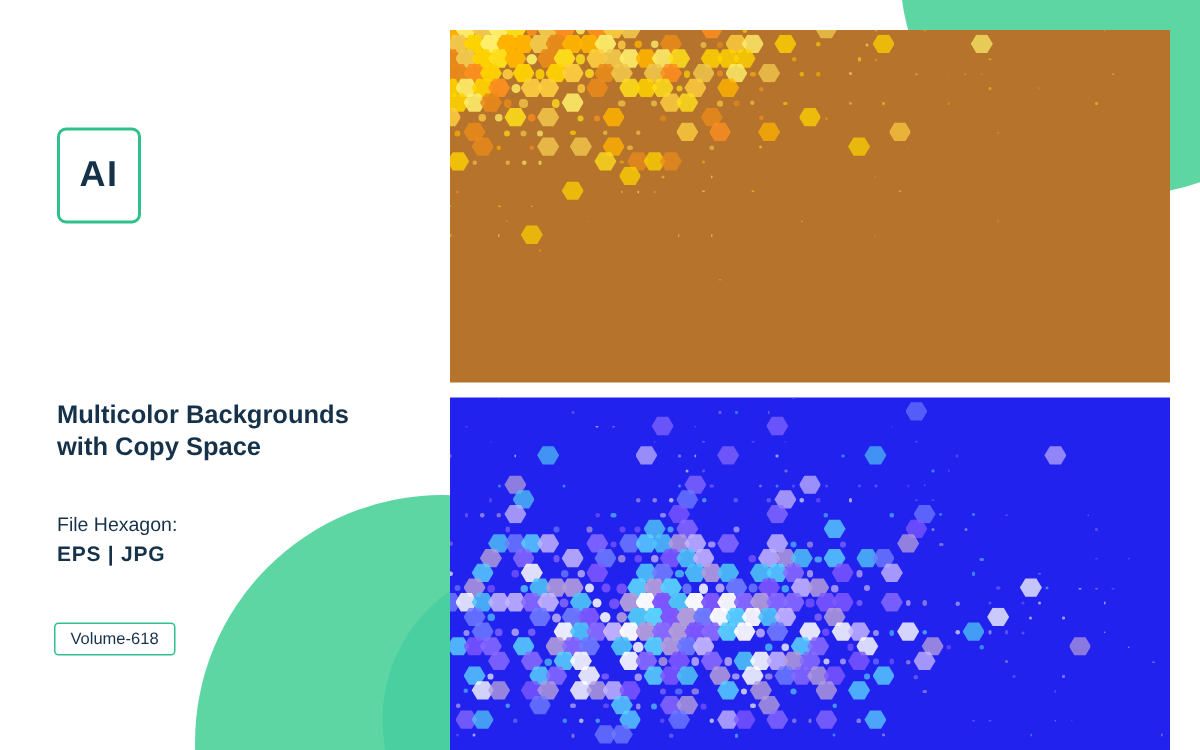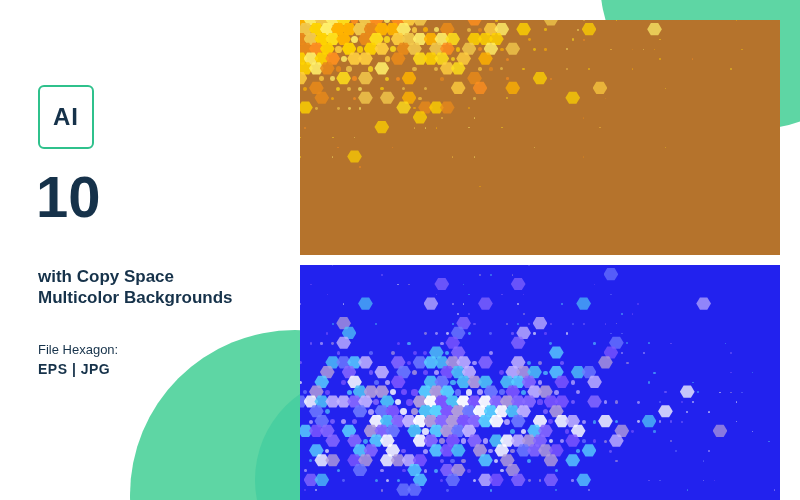--- a/index.html
+++ b/index.html
@@ -43,27 +43,27 @@
 <div id="stage">
 
   <div class="blob blob-tr"></div>
   <div class="blob blob-bl"></div>
   <div class="blob blob-bl2"></div>
 
   <div class="left">
     <div class="ai-badge">
       <span>AI</span>
     </div>
-    <div class="big-num">10</div>
     <div class="sub">
+      <div>Multicolor Backgrounds</div>
       <div>with Copy Space</div>
-      <div>Multicolor Backgrounds</div>
     </div>
     <div class="ff-label">File Hexagon:</div>
     <div class="ff-values">EPS  |  JPG</div>
+    <div class="vol">Volume-618</div>
   </div>
 
   <div class="panel panel-top">
     <div class="pattern" id="pattern-0">
         <div class="hex" style="left:-7.363636363636363px;top:-7.363636363636363px;width:14.727272727272727px;height:13.549090909090909px;background:#ffb300;clip-path:polygon(25% 5%,75% 5%,100% 50%,75% 95%,25% 95%,0% 50%);opacity:0.9389417614397719;"></div>
         <div class="hex" style="left:3.545454545454545px;top:-7.363636363636363px;width:14.727272727272727px;height:13.549090909090909px;background:#fff06b;clip-path:polygon(25% 5%,75% 5%,100% 50%,75% 95%,25% 95%,0% 50%);opacity:0.9485317803627866;"></div>
         <div class="hex" style="left:14.454545454545453px;top:-7.363636363636363px;width:14.727272727272727px;height:13.549090909090909px;background:#f2c94c;clip-path:polygon(25% 5%,75% 5%,100% 50%,75% 95%,25% 95%,0% 50%);opacity:0.9555678128580641;"></div>
         <div class="hex" style="left:25.363636363636363px;top:-7.363636363636363px;width:14.727272727272727px;height:13.549090909090909px;background:#fff06b;clip-path:polygon(25% 5%,75% 5%,100% 50%,75% 95%,25% 95%,0% 50%);opacity:0.9584854799259439;"></div>
         <div class="hex" style="left:36.272727272727266px;top:-7.363636363636363px;width:14.727272727272727px;height:13.549090909090909px;background:#ffe01b;clip-path:polygon(25% 5%,75% 5%,100% 50%,75% 95%,25% 95%,0% 50%);opacity:0.9563511904691943;"></div>
         <div class="dot" style="left:51.04050681410004px;top:-3.5049477313544983px;width:7.009895462708997px;height:7.009895462708997px;background:#ff8f1f;opacity:0.8783825004988832;"></div>

